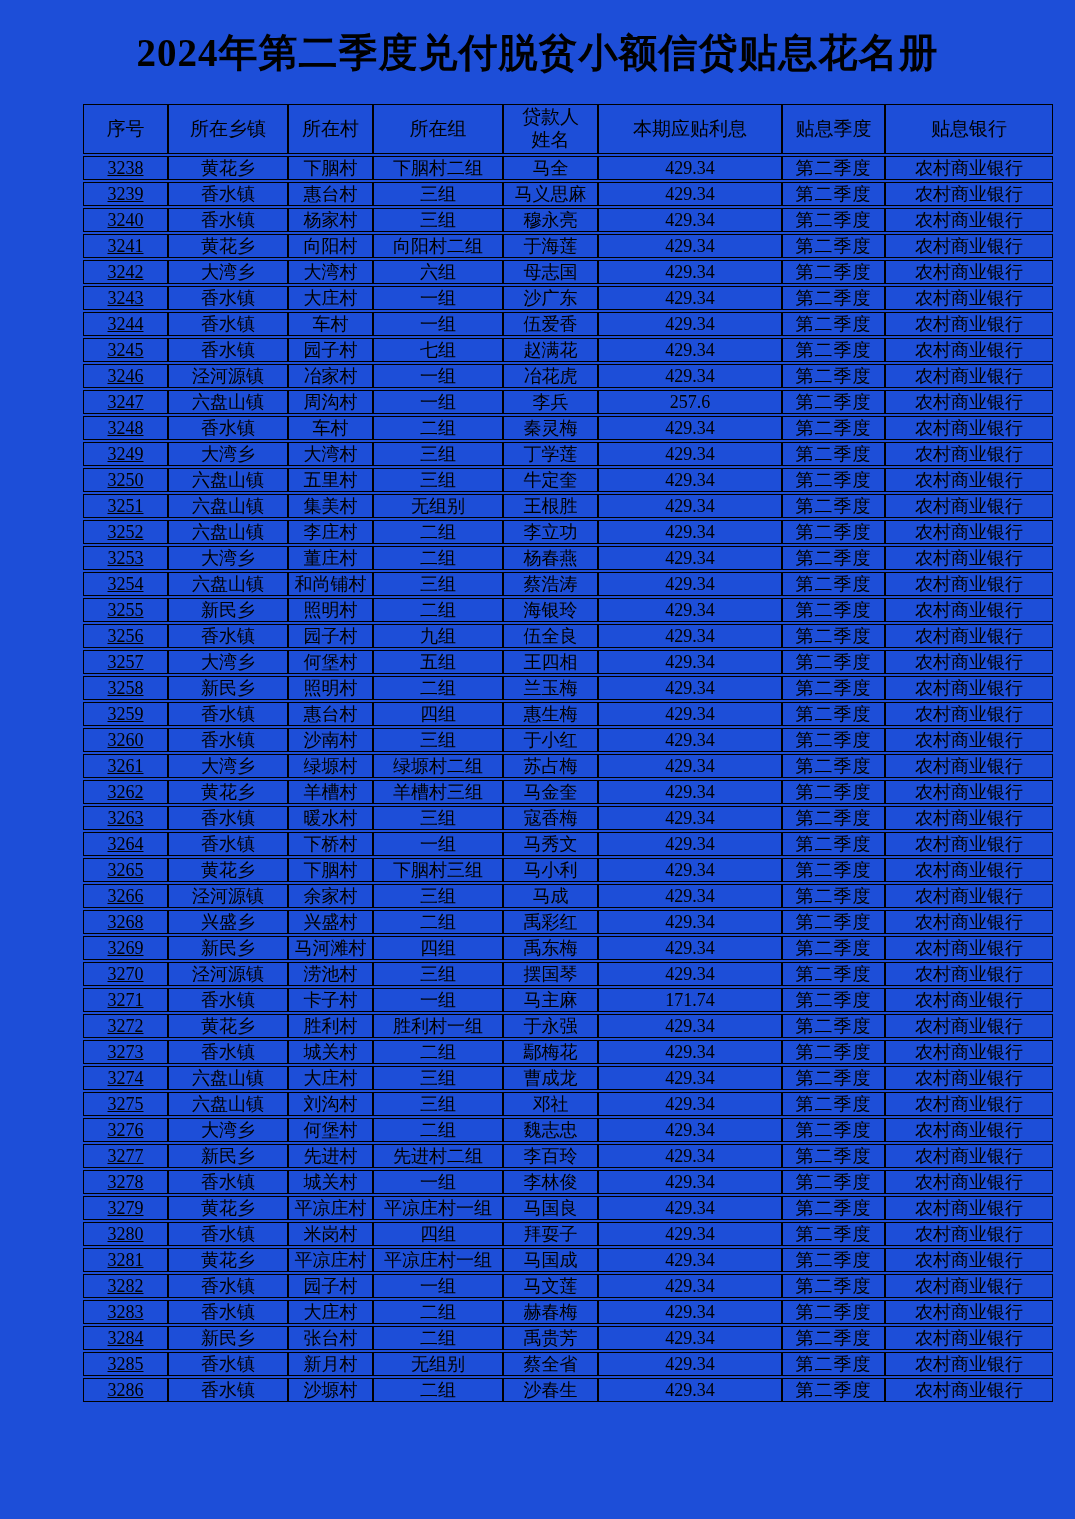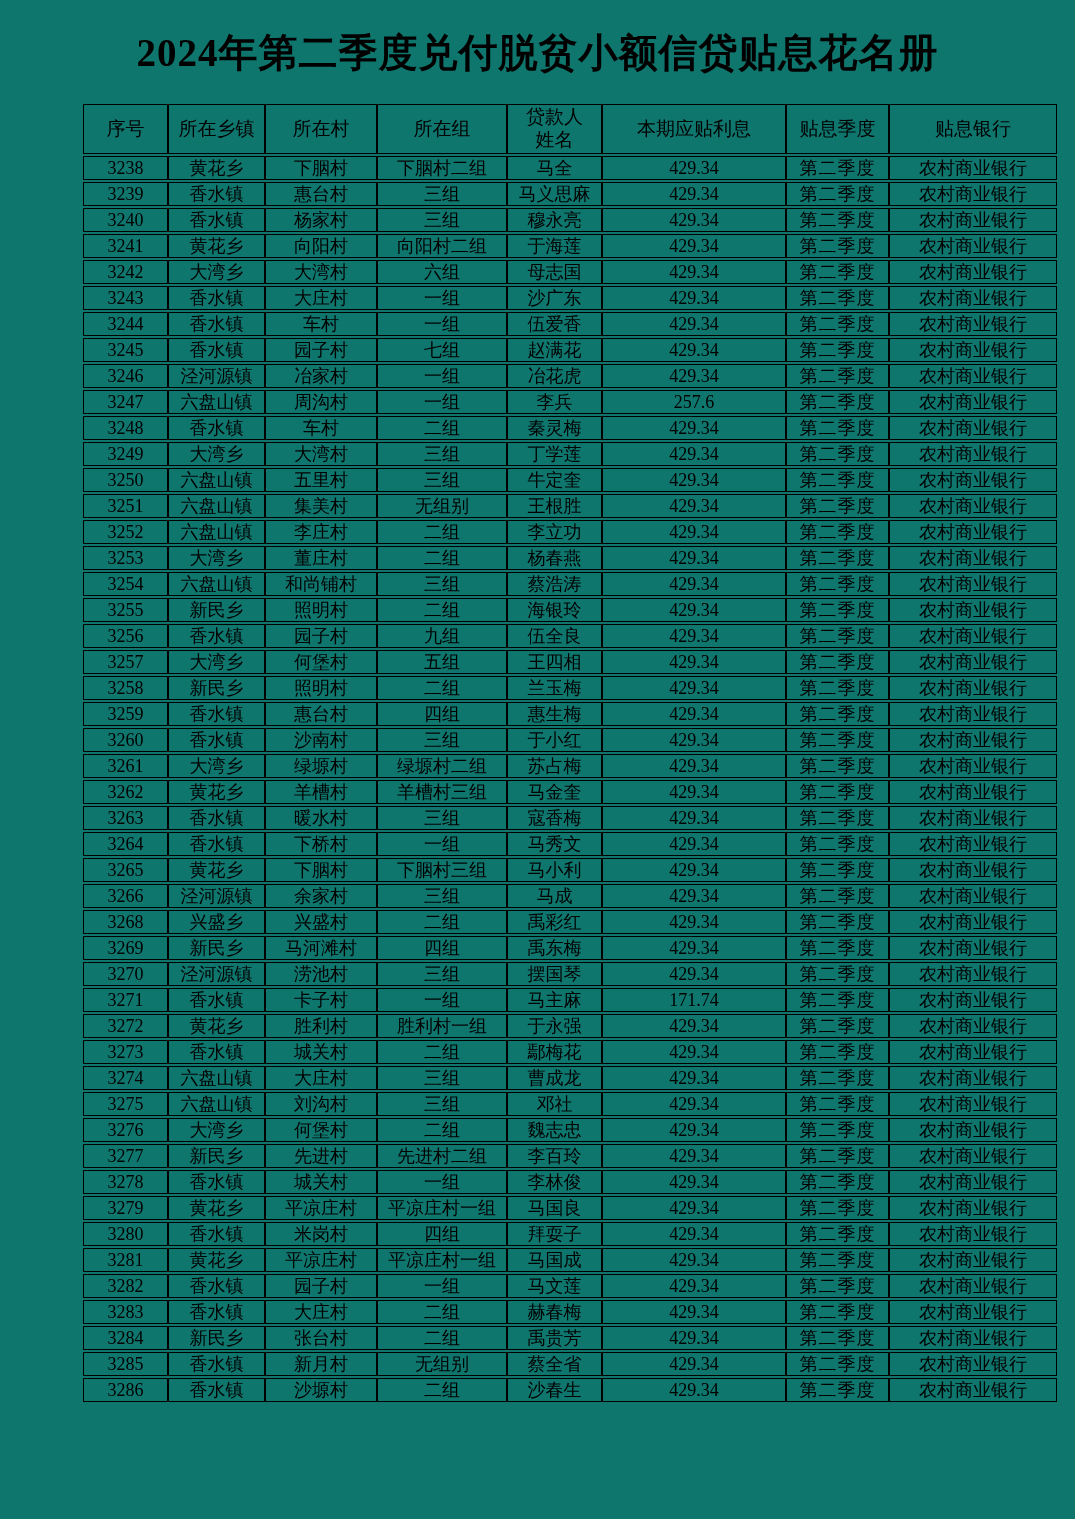--- a/index.html
+++ b/index.html
@@ -6,21 +6,21 @@
     margin: 0;
     padding: 0;
     background: #ffffff;
     color: #000000;
     font-family: "Liberation Serif", "DejaVu Serif", serif;
   }
   .page {
     position: relative;
     width: 1075px;
     height: 1519px;
-    background: #0f766e;
+    background: #1d4ed8;
     overflow: hidden;
   }
   .doc-title {
     position: absolute;
     top: 26px;
     left: 0;
     width: 100%;
     text-align: center;
     font-size: 39px;
     font-weight: bold;
@@ -55,29 +55,29 @@
     padding: 0 2px;
   }
   table.roster td {
     height: 24px;
     font-size: 18px;
     line-height: 19px;
     padding: 0 4px;
   }
   
   th:nth-child(1) { width: 85px; }
-  th:nth-child(2) { width: 97px; }
-  th:nth-child(3) { width: 112px; }
+  th:nth-child(2) { width: 120px; }
+  th:nth-child(3) { width: 85px; }
   th:nth-child(4) { width: 130px; }
   th:nth-child(5) { width: 95px; }
   th:nth-child(6) { width: 184px; margin-top: 47px; }
   th:nth-child(7) { width: 103px; }
   th:nth-child(8) { width: 168px; }
   
-  td:nth-child(1) { font-size: 20px; }
+  td:nth-child(1) { font-size: 20px; text-decoration: underline; }
   td:nth-child(6) { font-size: 19px; }
   td:nth-child(7) { text-align: left; padding-left: 2px; font-size: 19px; letter-spacing: 1px; font-family: Liberation Serif, serif; }
   td:nth-child(8) { font-size: 18px; }
 </style>
 </head>
 <body>
 
 <div class="page">
   <h1 class="doc-title">2024年第二季度兑付脱贫小额信贷贴息花名册</h1>
 

